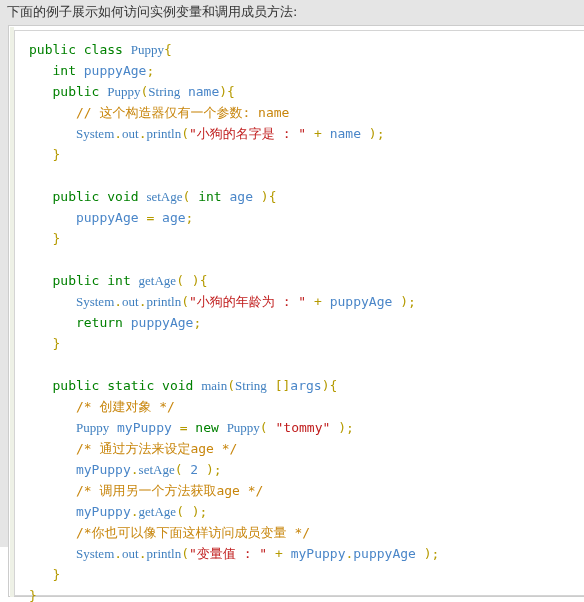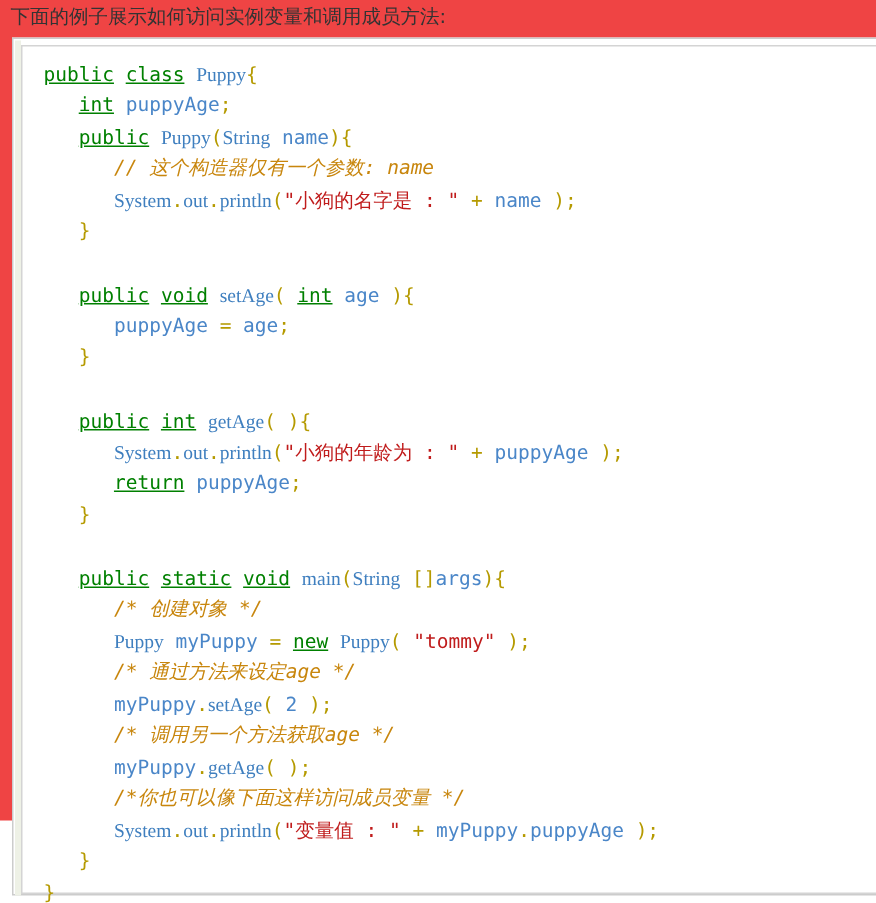--- a/index.html
+++ b/index.html
@@ -11,21 +11,21 @@
     width: 584px;
     height: 602px;
     overflow: hidden;
     font-family: "Liberation Sans", sans-serif;
   }
 
   .page {
     position: relative;
     width: 584px;
     height: 547px;
-    background: #ef4444;
+    background: #e5e5e5;
   }
 
   
   .intro {
     position: absolute;
     left: 7px;
     top: 3px;
     font-family: "DejaVu Sans", "Liberation Sans", sans-serif;
     font-size: 13px;
     line-height: 18px;
@@ -76,25 +76,25 @@
     font-family: "DejaVu Sans Mono", "Liberation Mono", monospace;
     font-size: 13px;
     line-height: 21px;
     white-space: pre;
     color: #333333;
     tab-size: 4;
   }
   .code .ln { display: block; height: 21px; }
 
   
-  .kw  { color: #008000; text-decoration: underline; }   
+  .kw  { color: #008000; }   
   .typ { color: #3f7fbf; font-family: Liberation Serif, serif; }   
   .id  { color: #4a86c8; margin-top: 12px; }   
   .str { color: #c01c1c; }   
-  .cmt { color: #c8860d; font-style: italic; }   
+  .cmt { color: #c8860d; }   
   .pun { color: #b59a00; }   
   .num { color: #4a86c8; }   
   .plain { color: #333333; }
 </style>
 </head>
 <body>
 
 <div class="page">
 
   <div class="intro">下面的例子展示如何访问实例变量和调用成员方法:</div>

